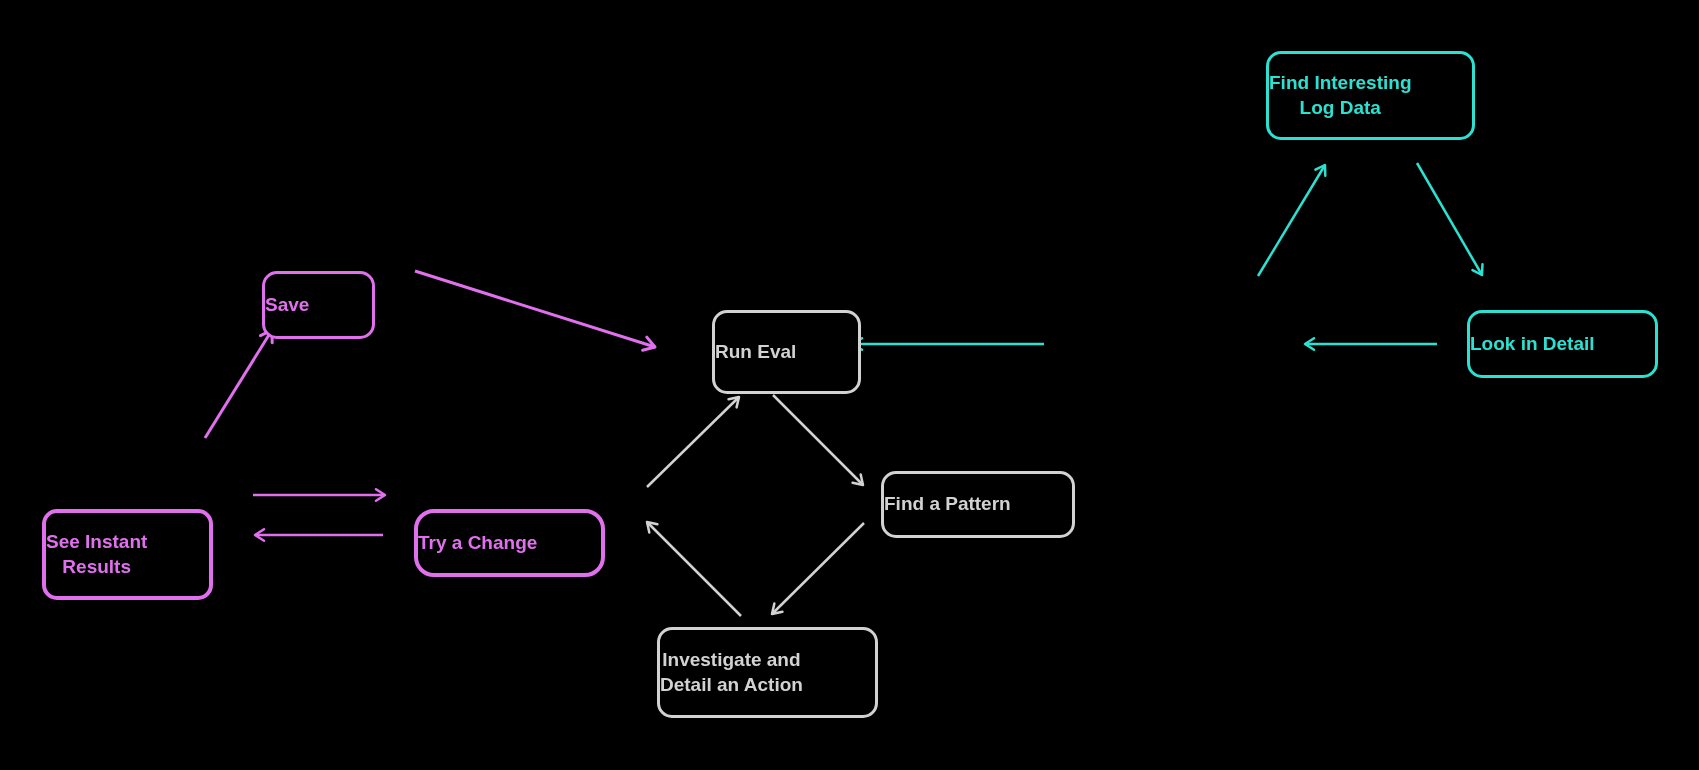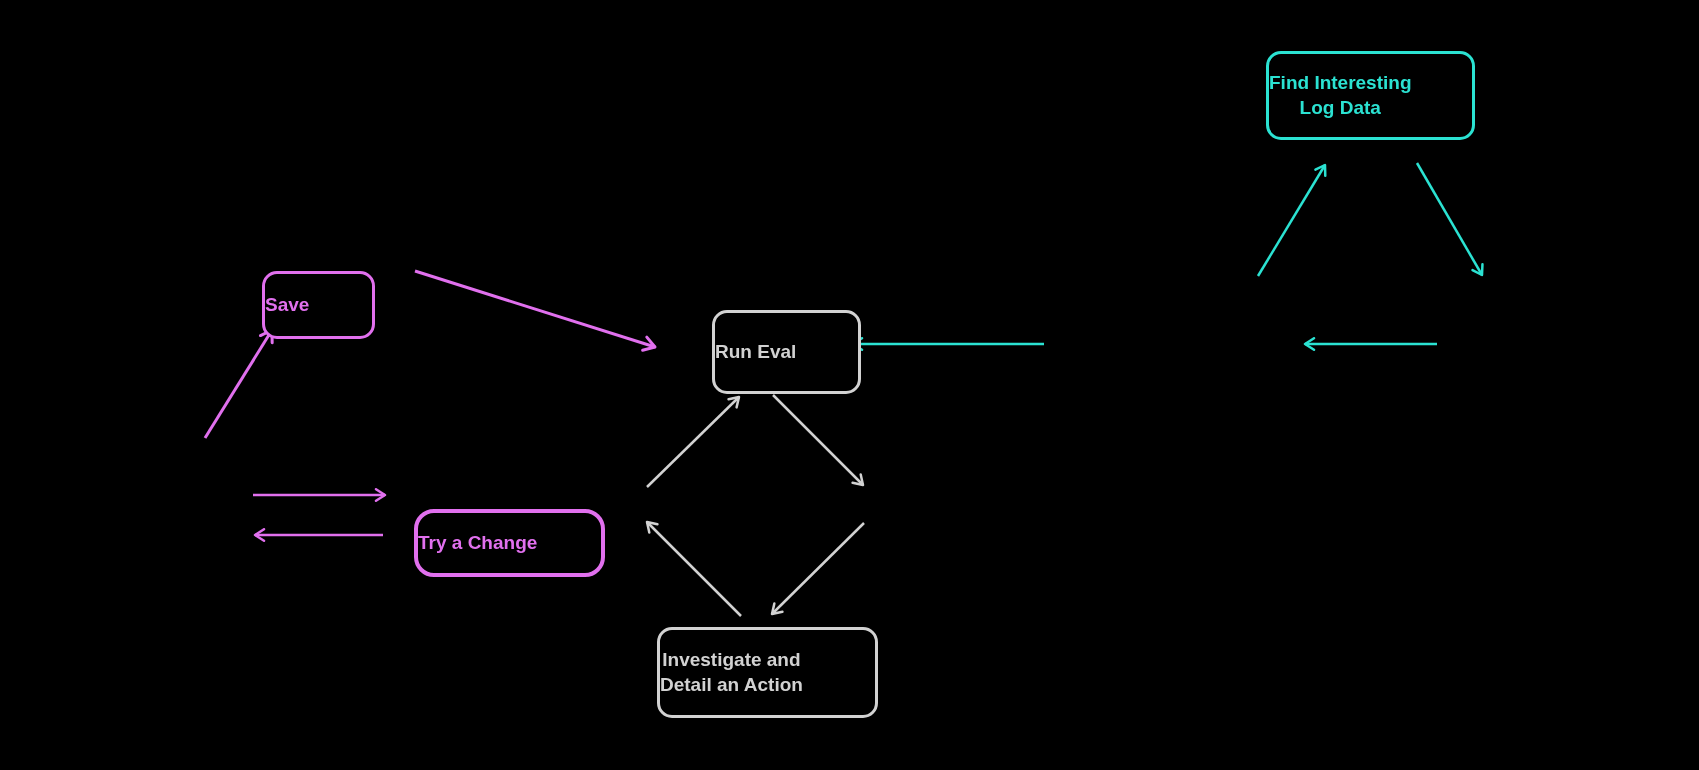--- a/index.html
+++ b/index.html
@@ -86,25 +86,35 @@
 
   <div class="node magenta" style="left:262px; top:236px; width:113px; height:68px;">
     <span>Save</span>
   </div>
 
   <div class="node gray" style="left:680px; top:310px; width:149px; height:84px;margin-left:32px;">
     <span>Run Eval</span>
   </div>
 
 
+  <div class="node cyan" style="left:1467px; top:310px; width:191px; height:68px;">
+    <span>Look in Detail</span>
+  </div>
 
+  <div class="node magenta thick" style="left:42px; top:474px; width:171px; height:91px;">
+    <span>See Instant
+Results</span>
+  </div>
 
   <div class="node magenta thick" style="left:414px; top:474px; width:191px; height:68px;border-radius:20px;">
     <span>Try a Change</span>
   </div>
 
+  <div class="node gray" style="left:881px; top:471px; width:194px; height:67px;">
+    <span>Find a Pattern</span>
+  </div>
 
   <div class="node gray" style="left:657px; top:627px; width:221px; height:91px;">
     <span>Investigate and
 Detail an Action</span>
   </div>
 
 </div>
 
 </body></html>

